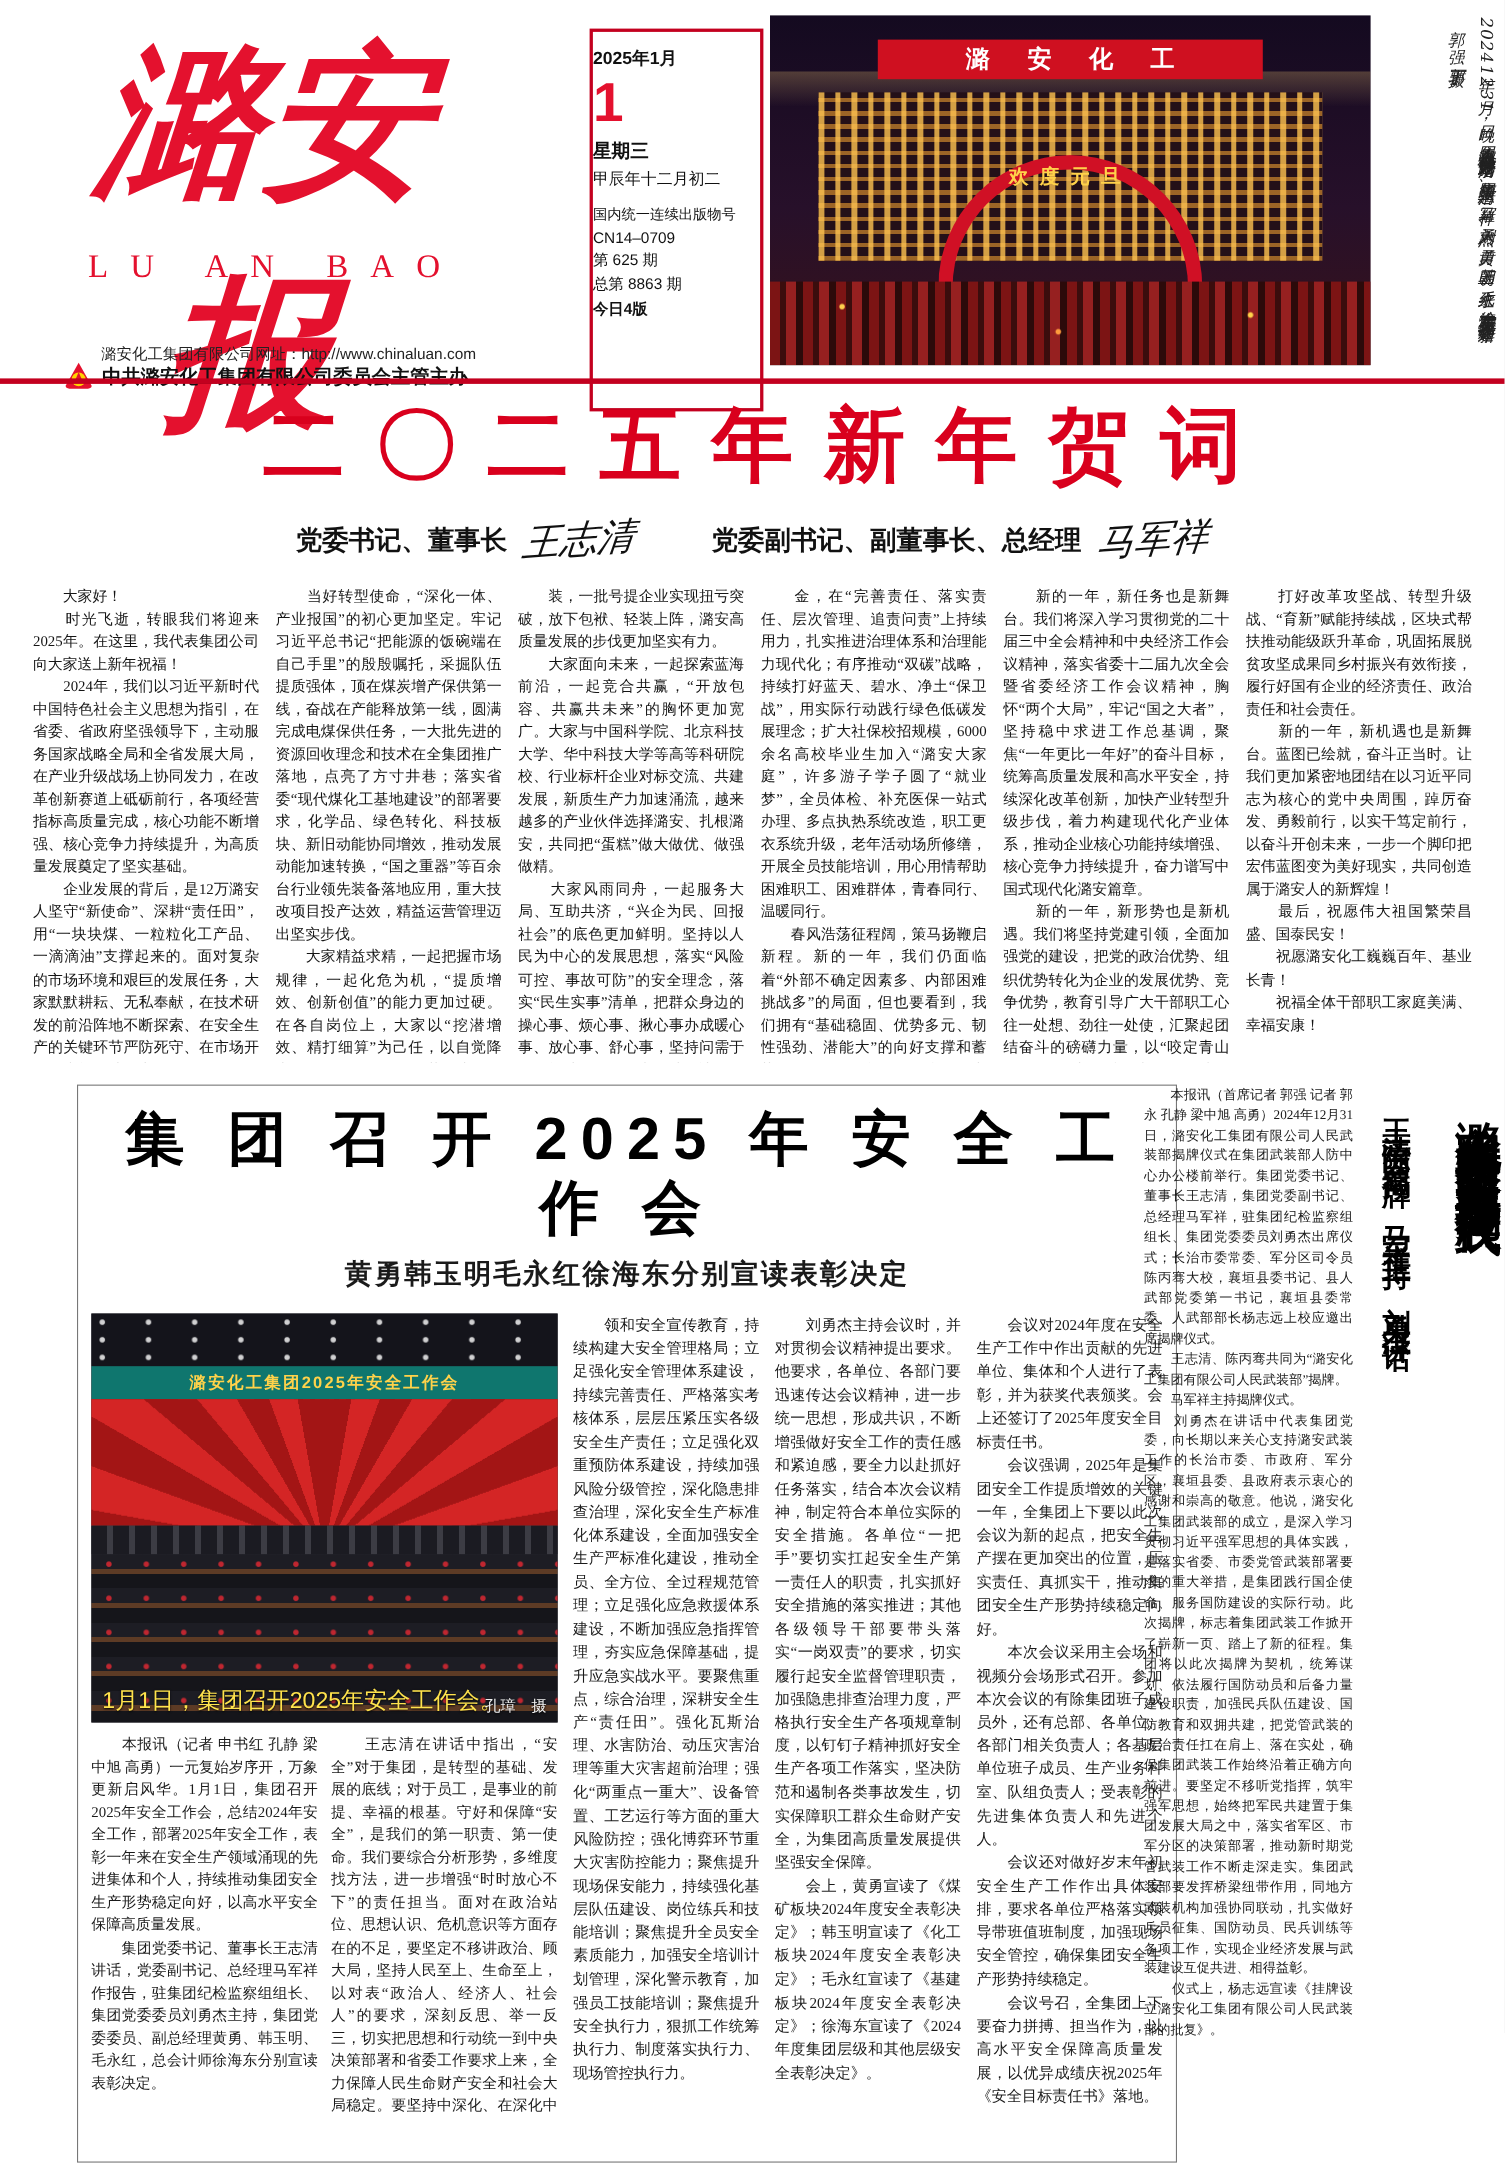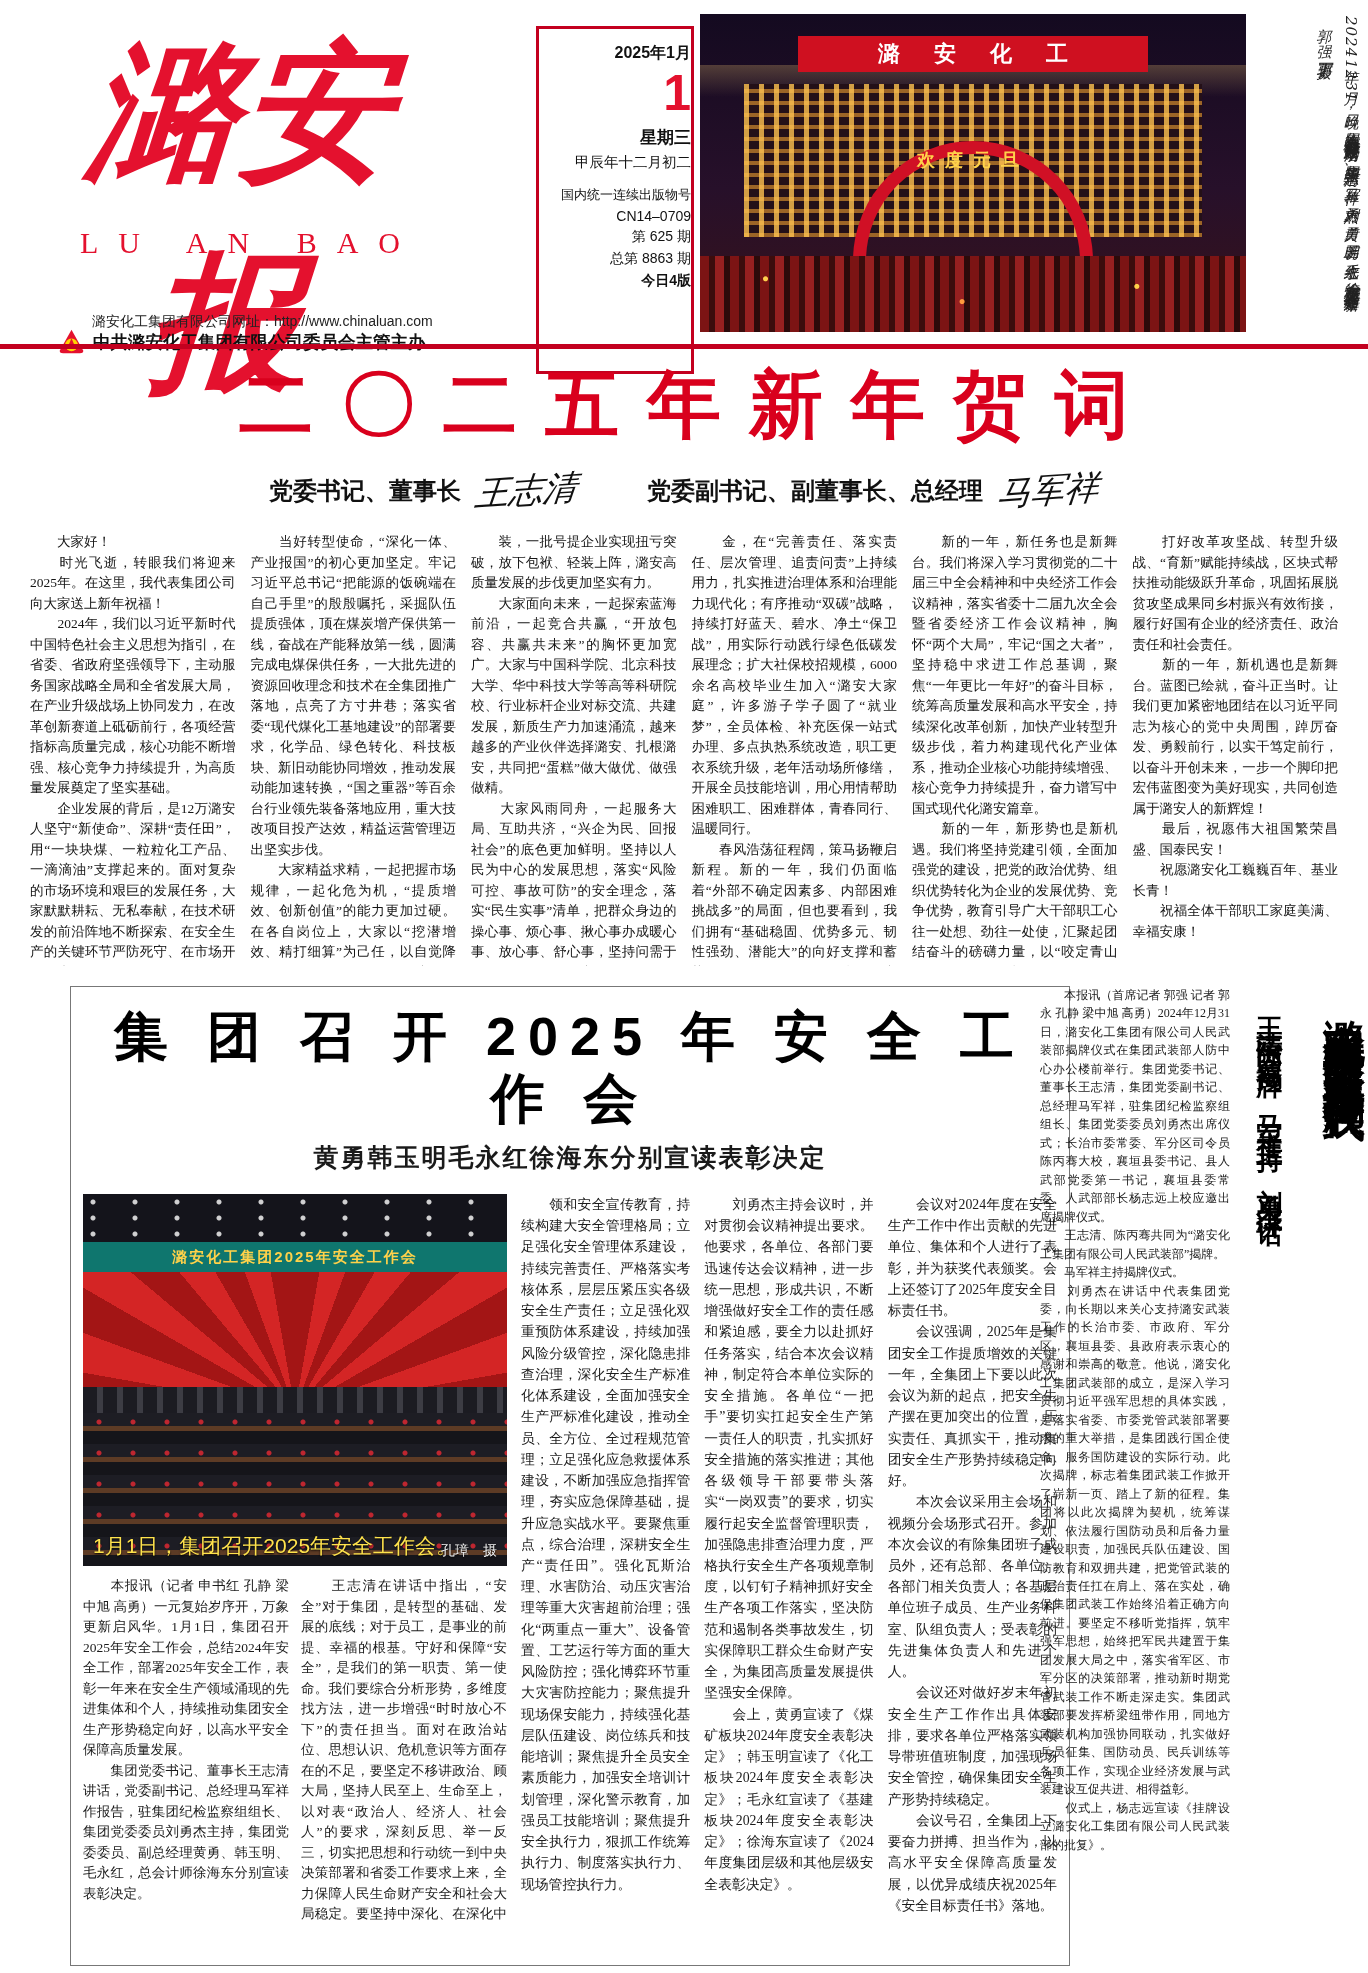--- a/index.html
+++ b/index.html
@@ -13,21 +13,21 @@
         letter-spacing:2px;transform:skewX(-4deg);}
   .masthead-en{position:absolute;left:70px;top:226px;width:360px;text-align:center;
         color:#e4112e;font-size:30px;letter-spacing:20px;font-family:"Liberation Serif",serif;}
   .publisher-row{position:absolute;left:58px;top:282px;display:flex;align-items:center;gap:8px;
         font-family:"Liberation Sans",sans-serif;font-weight:bold;font-size:17.5px;color:#111;margin-top:46px;}
   .website{position:absolute;left:92px;top:313px;font-family:"Liberation Sans",sans-serif;
         font-size:14px;color:#222;}
 
   
   .datebox{position:absolute;left:536px;top:26px;width:158px;height:348px;
-        border:3px solid #c3001f;box-sizing:border-box;text-align:right;
+        border:3px solid #c3001f;box-sizing:border-box;text-align:left;
         font-family:"Liberation Sans",sans-serif;color:#111;padding-top:14px;}
   .db-line1{font-size:16px;font-weight:bold;}
   .db-day{font-size:50px;font-weight:bold;color:#e4112e;line-height:54px;margin-top:2px;}
   .db-week{font-size:17px;font-weight:bold;margin-top:6px;}
   .db-lunar{font-size:14.5px;margin-top:4px;}
   .db-issn-label{font-size:13px;margin-top:14px;}
   .db-issn{font-size:14px;margin-top:4px;}
   .db-issue{font-size:14px;margin-top:4px;}
   .db-total{font-size:14px;margin-top:4px;}
   .db-pages{font-size:14px;font-weight:bold;margin-top:4px;}

